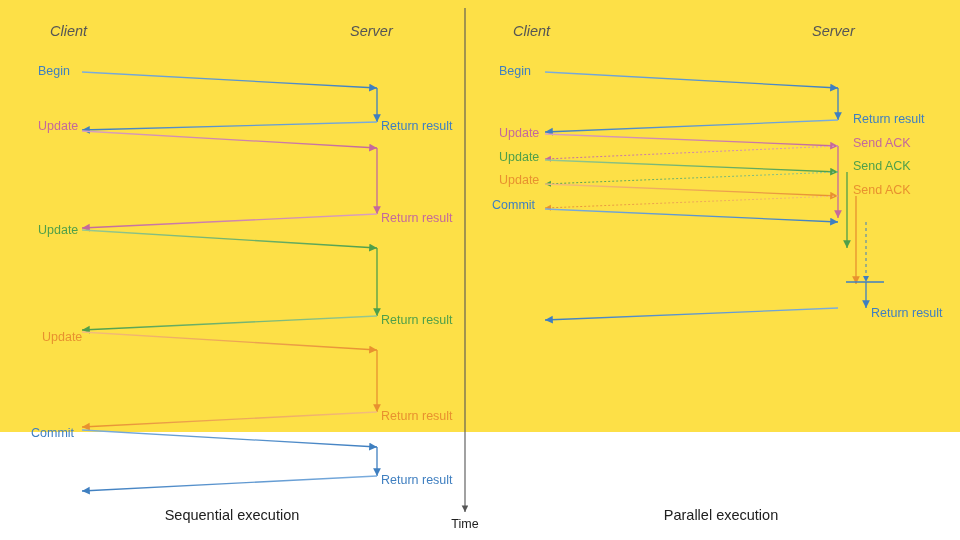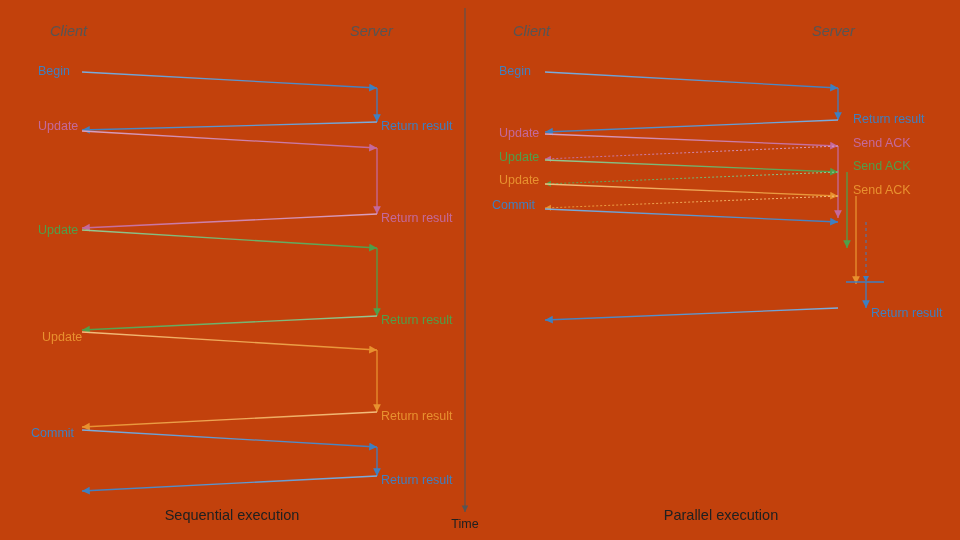--- a/index.html
+++ b/index.html
@@ -9,22 +9,22 @@
   }
   body {
     width: 960px;
     height: 540px;
     overflow: hidden;
     font-family: "Liberation Sans", sans-serif;
   }
   #diagram-root {
     position: relative;
     width: 960px;
-    height: 540px;
-    background: #c2410c;
+    height: 432px;
+    background: #fde047;
   }
   svg#seq-svg {
     position: absolute;
     left: 0;
     top: 0;
     width: 960px;
     height: 540px;
   }
   text {
     font-family: "Liberation Sans", sans-serif;

